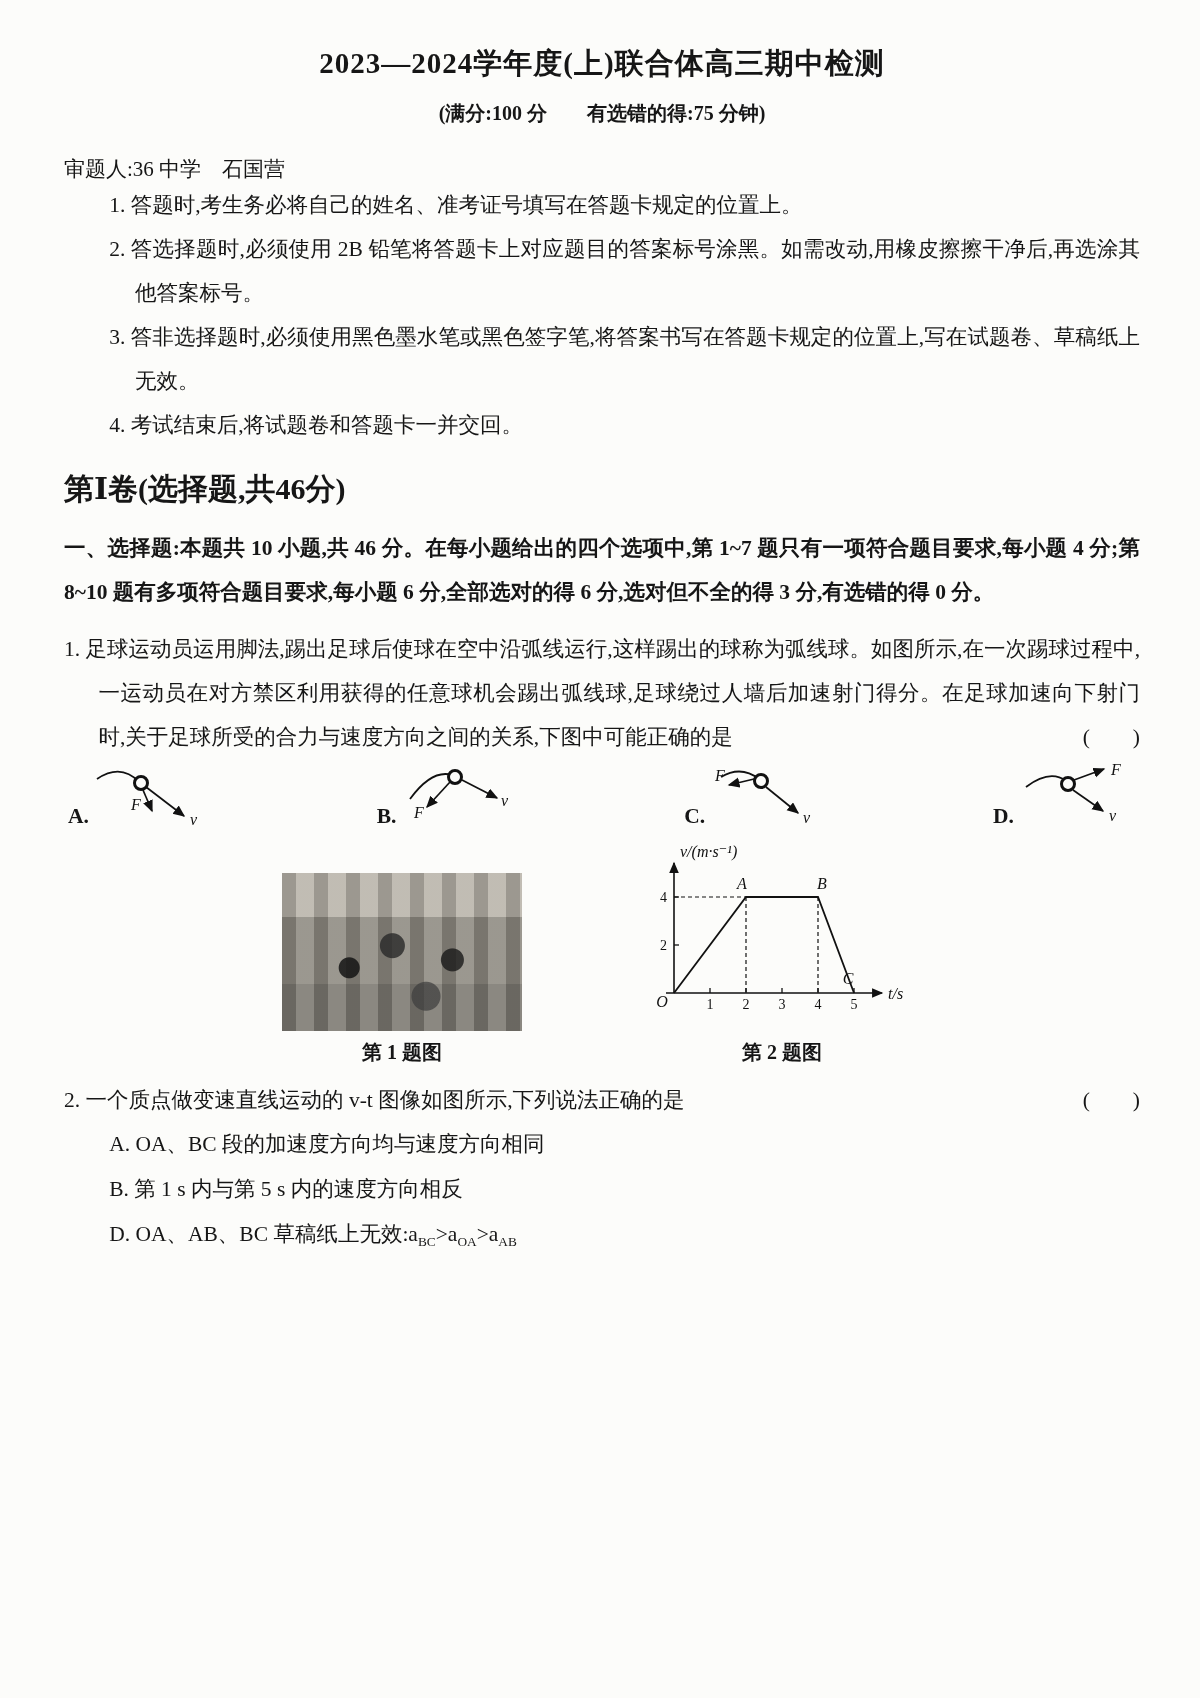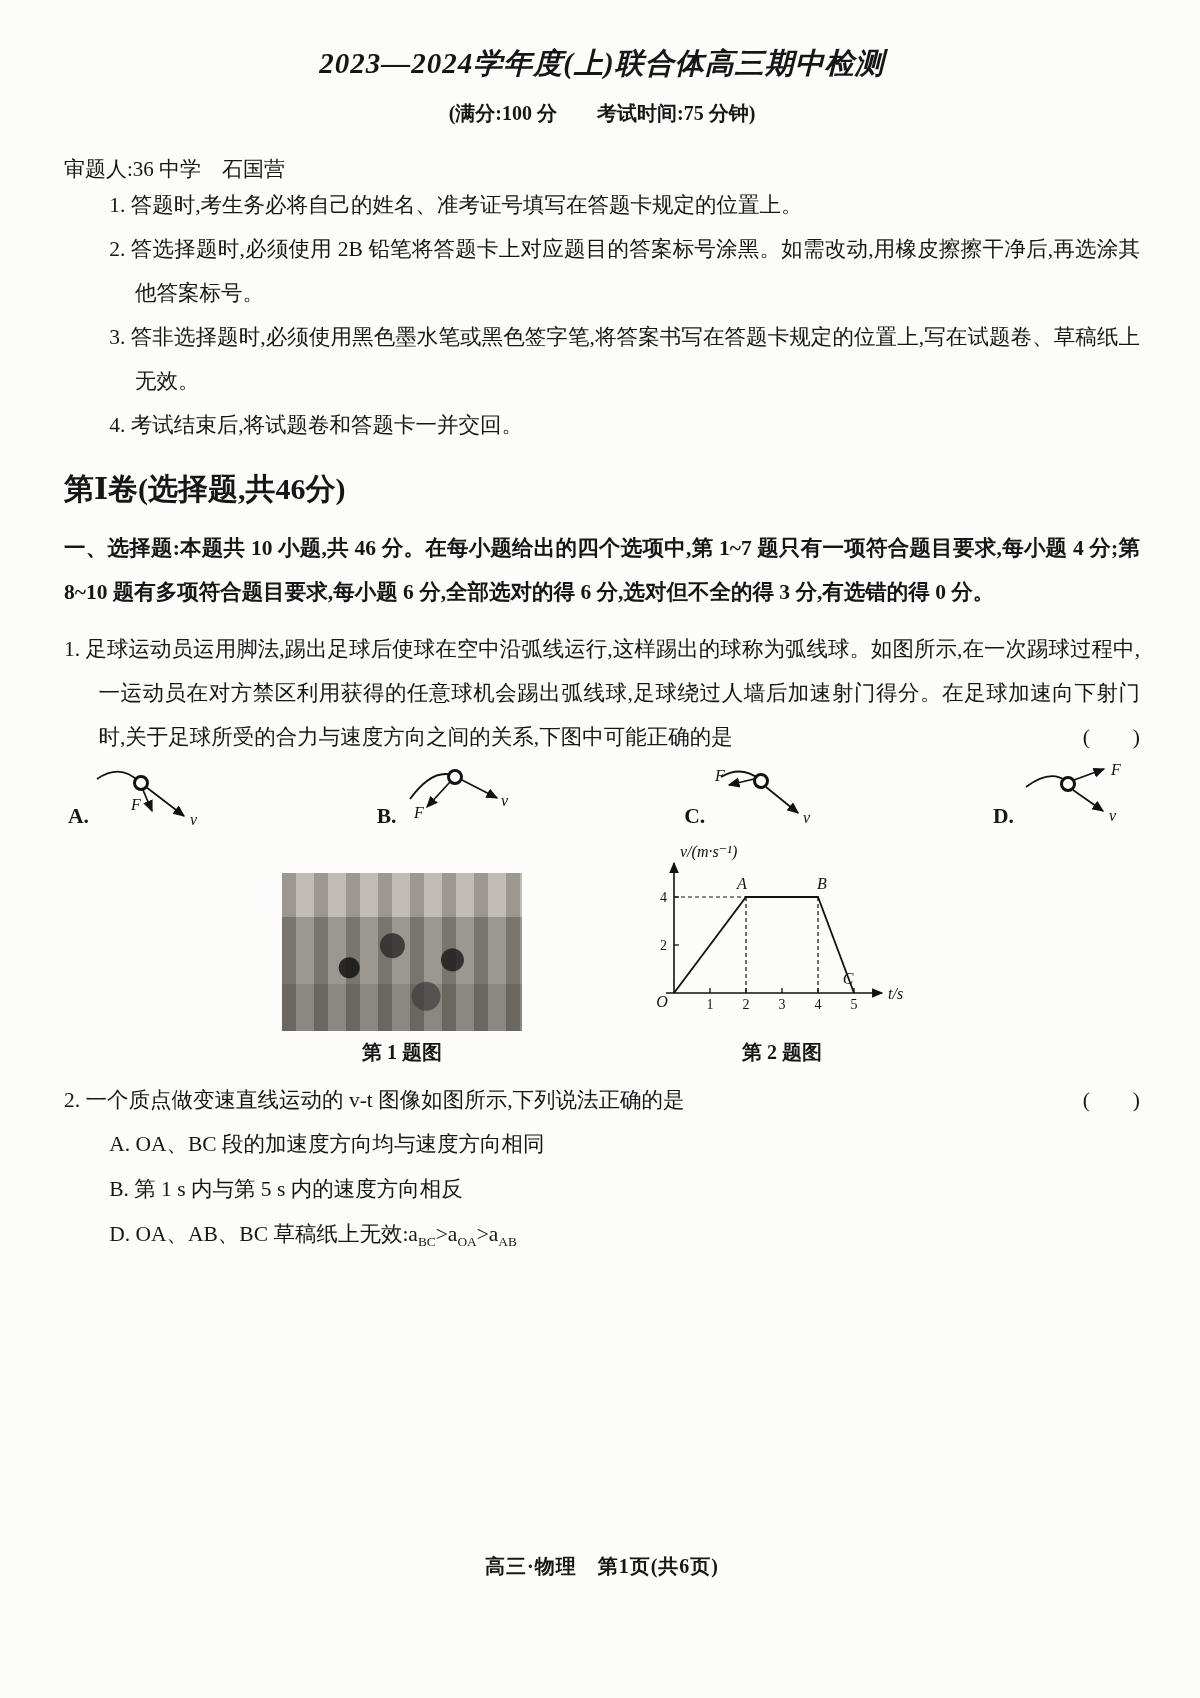--- a/index.html
+++ b/index.html
@@ -2,21 +2,21 @@
 <html><head>
 <meta charset="utf-8">
 <style>
   * { margin:0; padding:0; box-sizing:border-box; }
   html,body { background:#e9e9e6; }
   .page {
     width:1200px; height:1698px; margin:0 auto; background:#fcfcfa; color:#161616;
     font-family:"Liberation Serif","DejaVu Serif",serif;
     display:flex; flex-direction:column; padding:44px 60px 0 64px; overflow:hidden;
   }
-  .title { text-align:center; font-size:29px; font-weight:700; letter-spacing:1px;font-style:italic; }
+  .title { text-align:center; font-size:29px; font-weight:700; letter-spacing:1px; }
   .subject { text-align:center; font-size:34px; font-weight:700; margin-top:12px; letter-spacing:6px; }
   .meta { text-align:center; font-size:20px; font-weight:600; margin-top:16px; }
   .reviewer { font-size:21px; font-weight:400; margin-top:28px; }
   .notice-title { font-size:21.5px; font-weight:700; margin-top:8px; }
   .notice-item { font-size:21.5px; line-height:2.05; padding-left:3.3em; text-indent:-1.2em; text-align:justify; }
   .section-title { text-align:left; font-size:30px; font-weight:700; margin-top:22px; }
   .intro { font-size:21.5px; font-weight:700; line-height:2.05; margin-top:16px; text-align:justify; }
   .qtext { font-size:21.5px; line-height:2.05; margin-top:12px; padding-left:1.6em; text-indent:-1.6em; text-align:justify; }
   .bracket { float:right; text-indent:0; }
   .options-row { display:flex; justify-content:space-between; align-items:flex-end; margin-top:4px; padding:0 4px; }
@@ -57,21 +57,21 @@
   <defs>
     <marker id="ah" markerWidth="9" markerHeight="8" refX="6.2" refY="3" orient="auto">
       <path d="M0,0 L7,3 L0,6 z" fill="#111"></path>
     </marker>
   </defs>
 </svg>
 
 <div class="page">
 
   <h1 class="title">2023—2024学年度(上)联合体高三期中检测</h1>
-  <div class="meta">(满分:100 分　　考试时间:75 分钟)</div>
+  <div class="meta">(满分:100 分　　有选错的得:75 分钟)</div>
 
   <div class="reviewer">审题人:36 中学　石国营</div>
 
   <div>
     <div class="notice-item">1. 答题时,考生务必将自己的姓名、准考证号填写在答题卡规定的位置上。</div>
     <div class="notice-item">2. 答选择题时,必须使用 2B 铅笔将答题卡上对应题目的答案标号涂黑。如需改动,用橡皮擦擦干净后,再选涂其他答案标号。</div>
     <div class="notice-item">3. 答非选择题时,必须使用黑色墨水笔或黑色签字笔,将答案书写在答题卡规定的位置上,写在试题卷、草稿纸上无效。</div>
     <div class="notice-item">4. 考试结束后,将试题卷和答题卡一并交回。</div>
   </div>
 
@@ -178,14 +178,13 @@
 
   <div>
     <p class="qtext"><span>2. 一个质点做变速直线运动的 v-t 图像如图所示,下列说法正确的是</span><span class="bracket">(　　)</span></p>
     <div>
       <div class="q2-option">A. OA、BC 段的加速度方向均与速度方向相同</div>
       <div class="q2-option">B. 第 1 s 内与第 5 s 内的速度方向相反</div>
       <div class="q2-option"><span>D. OA、AB、BC 草稿纸上无效:a</span><sub>BC</sub><span>&gt;a</span><sub>OA</sub><span>&gt;a</span><sub>AB</sub></div>
     </div>
   </div>
 
-  <footer class="page-footer">高三·物理　第1页(共6页)</footer>
 </div>
 
 </body></html>

